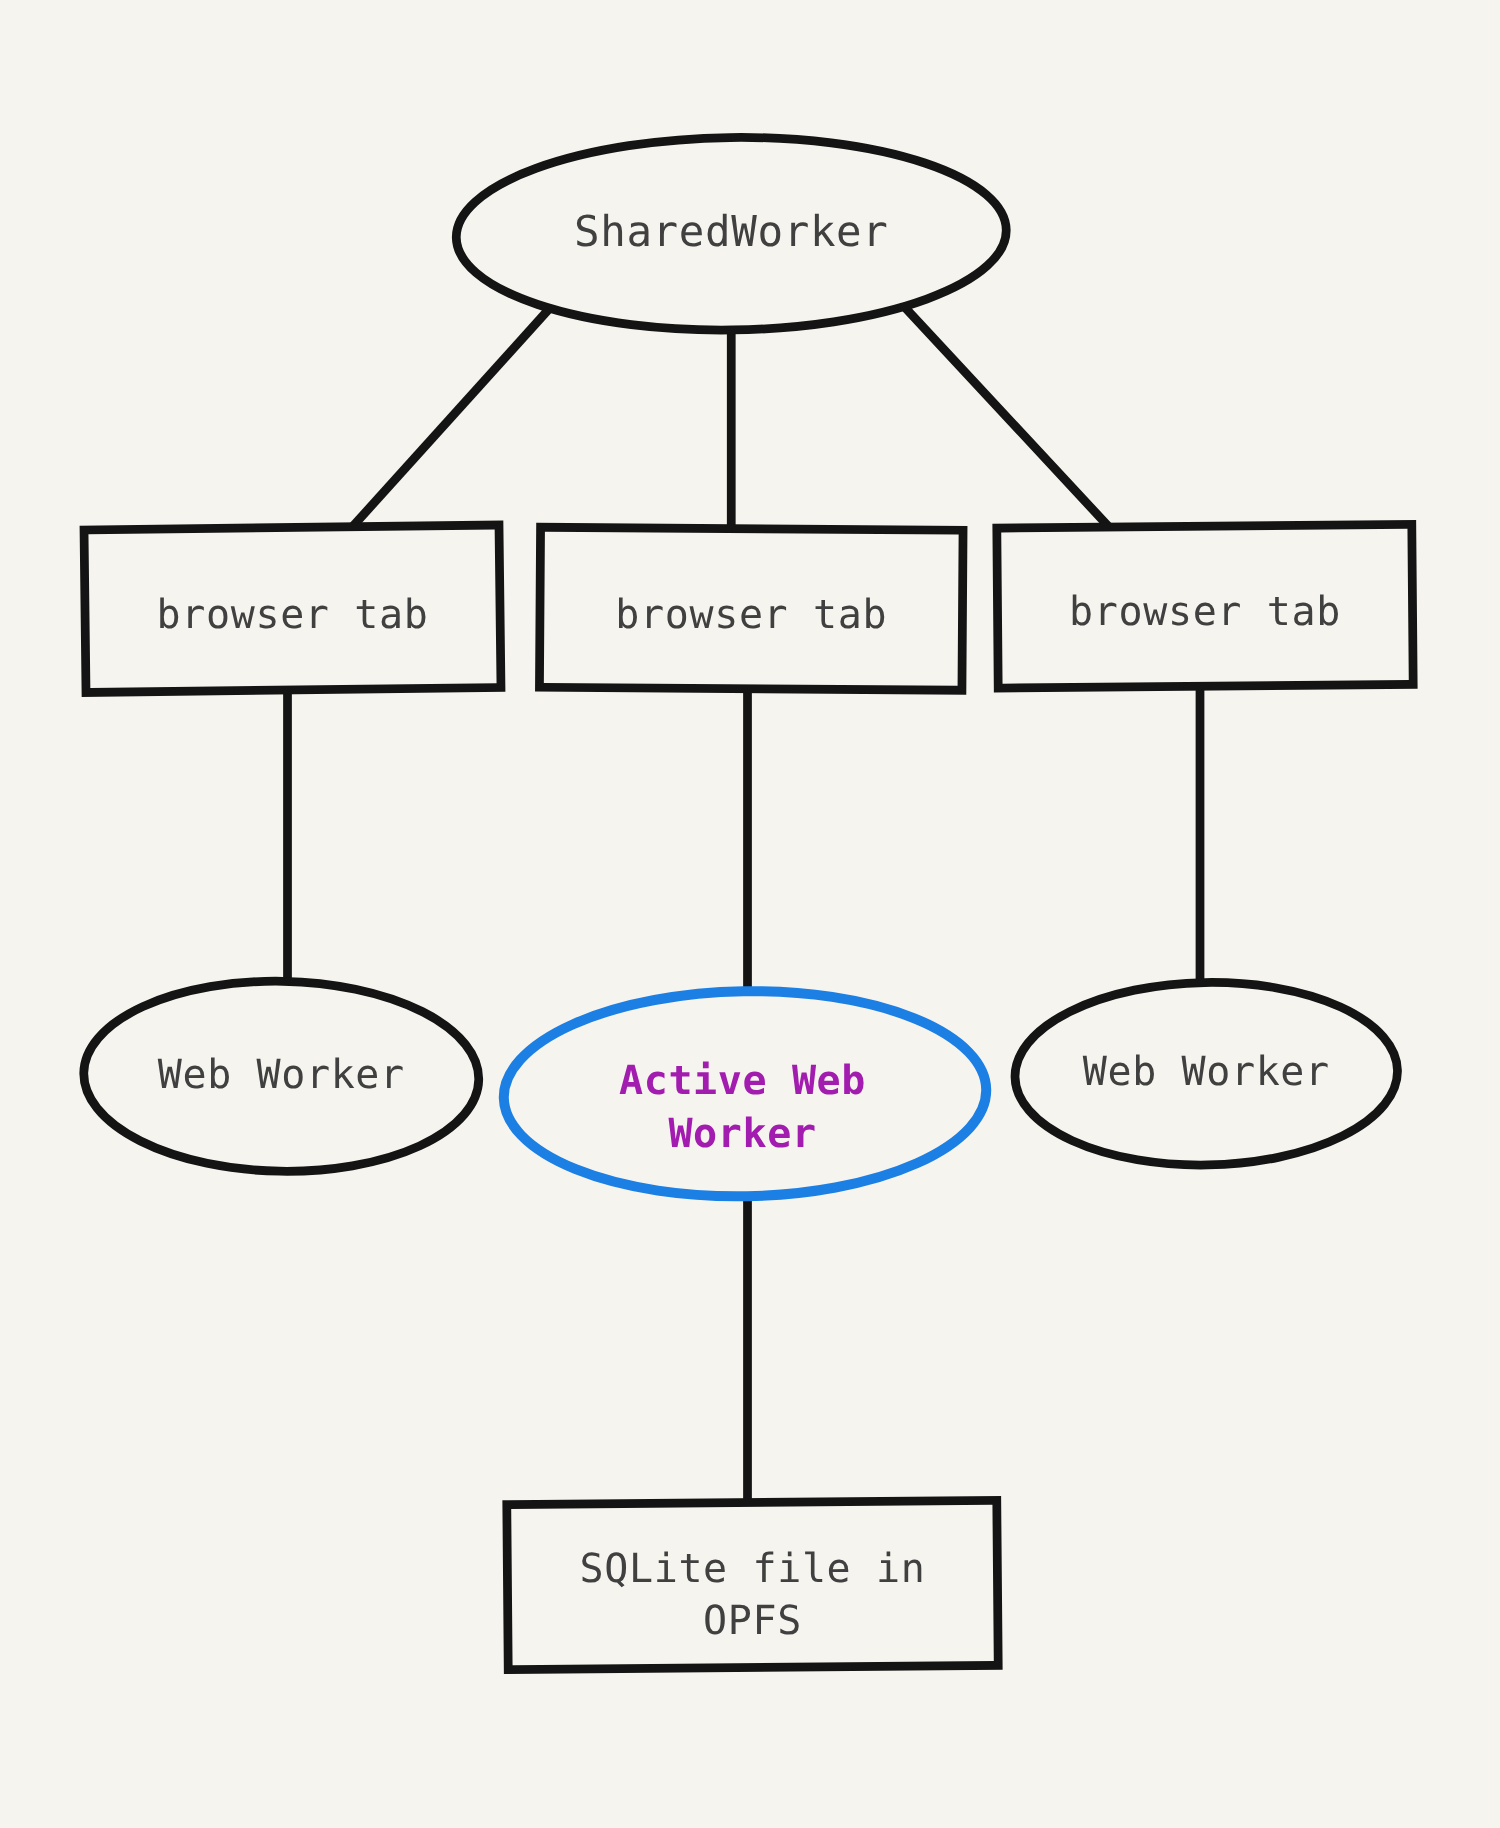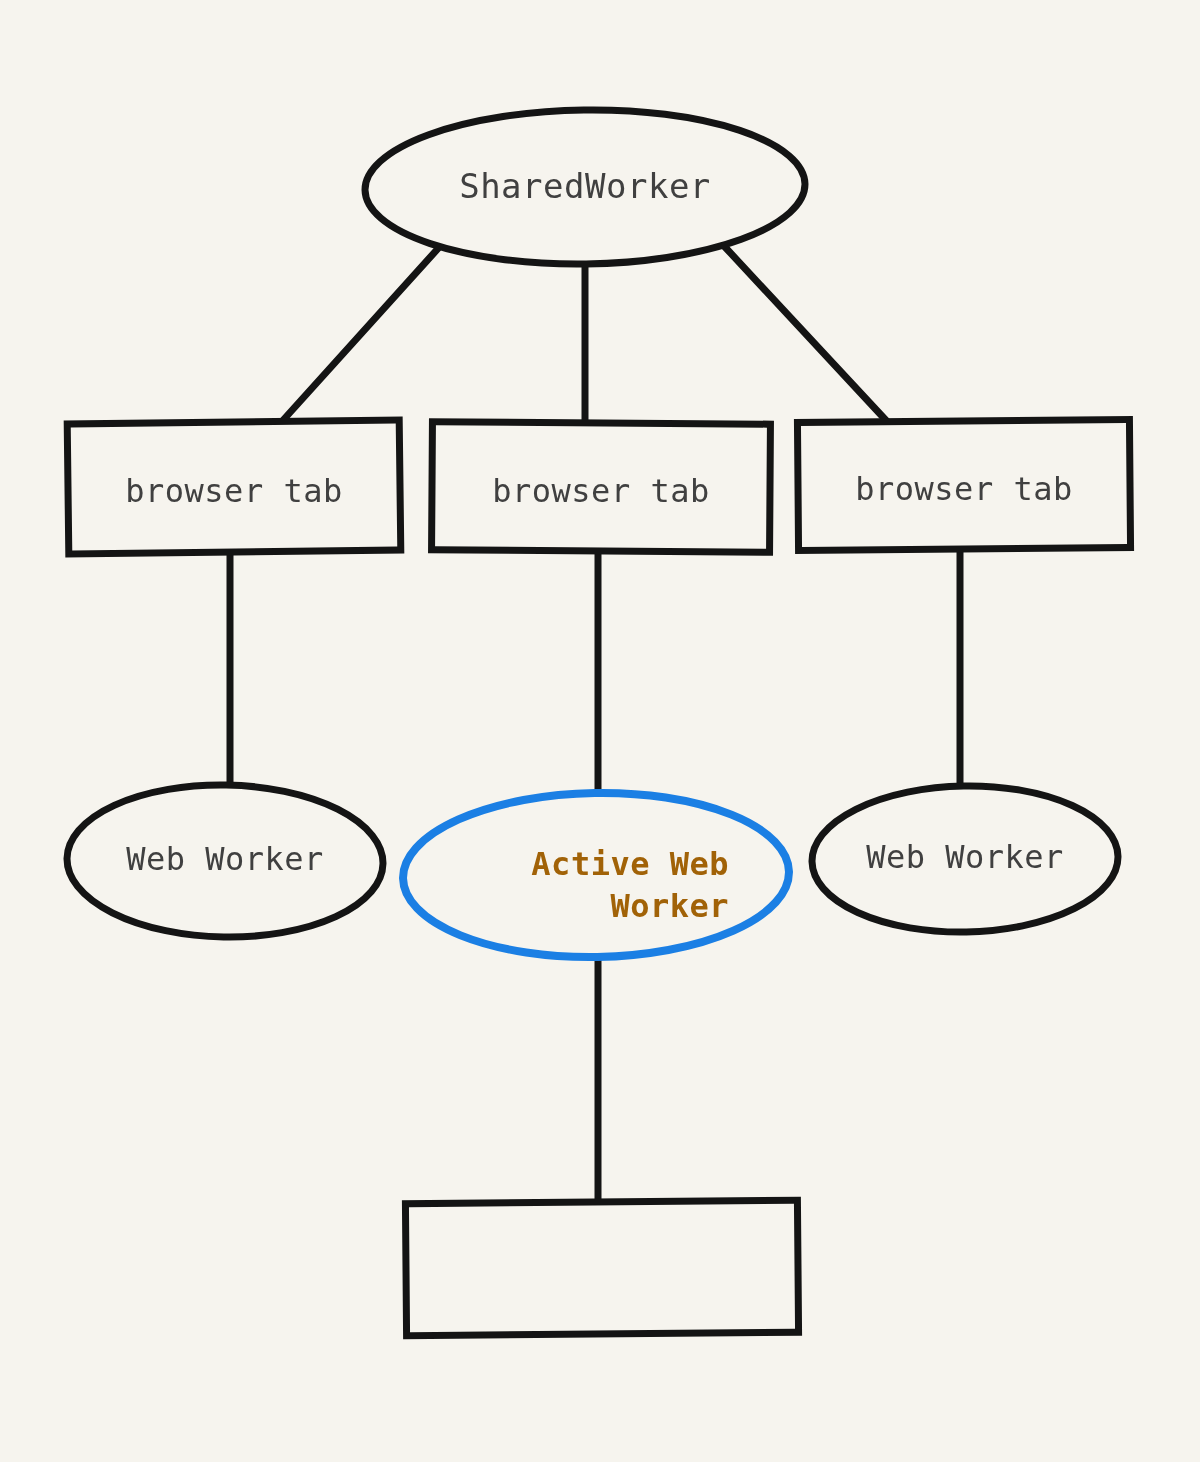--- a/index.html
+++ b/index.html
@@ -35,23 +35,22 @@
     white-space: nowrap;
     letter-spacing: 0.5px;
   }
   .label.title {
     font-size: 34px;
   }
   .label.wrap {
     white-space: normal;
   }
   .label.accent {
-    color: #a16207;
+    color: #a21caf;
     font-weight: 700;
-    text-align: right;
   }
 </style>
 </head>
 <body>
 
 <div class="canvas">
 
   <svg width="1200" height="1462" viewBox="0 0 1200 1462">
 
     <g stroke="#141414" stroke-width="7" stroke-linecap="round" fill="none">
@@ -87,14 +86,15 @@
   <div class="label" style="left:601px; top:492px;">browser tab</div>
 
   <div class="label" style="left:964px; top:490px;">browser tab</div>
 
   <div class="label" style="left:225px; top:860px;">Web Worker</div>
 
   <div class="label wrap accent" style="left:594px; top:886px; width:270px;">Active Web Worker</div>
 
   <div class="label" style="left:965px; top:858px;">Web Worker</div>
 
+  <div class="label wrap" style="left:602px; top:1276px; width:330px;">SQLite file in OPFS</div>
 
 </div>
 
 </body></html>

